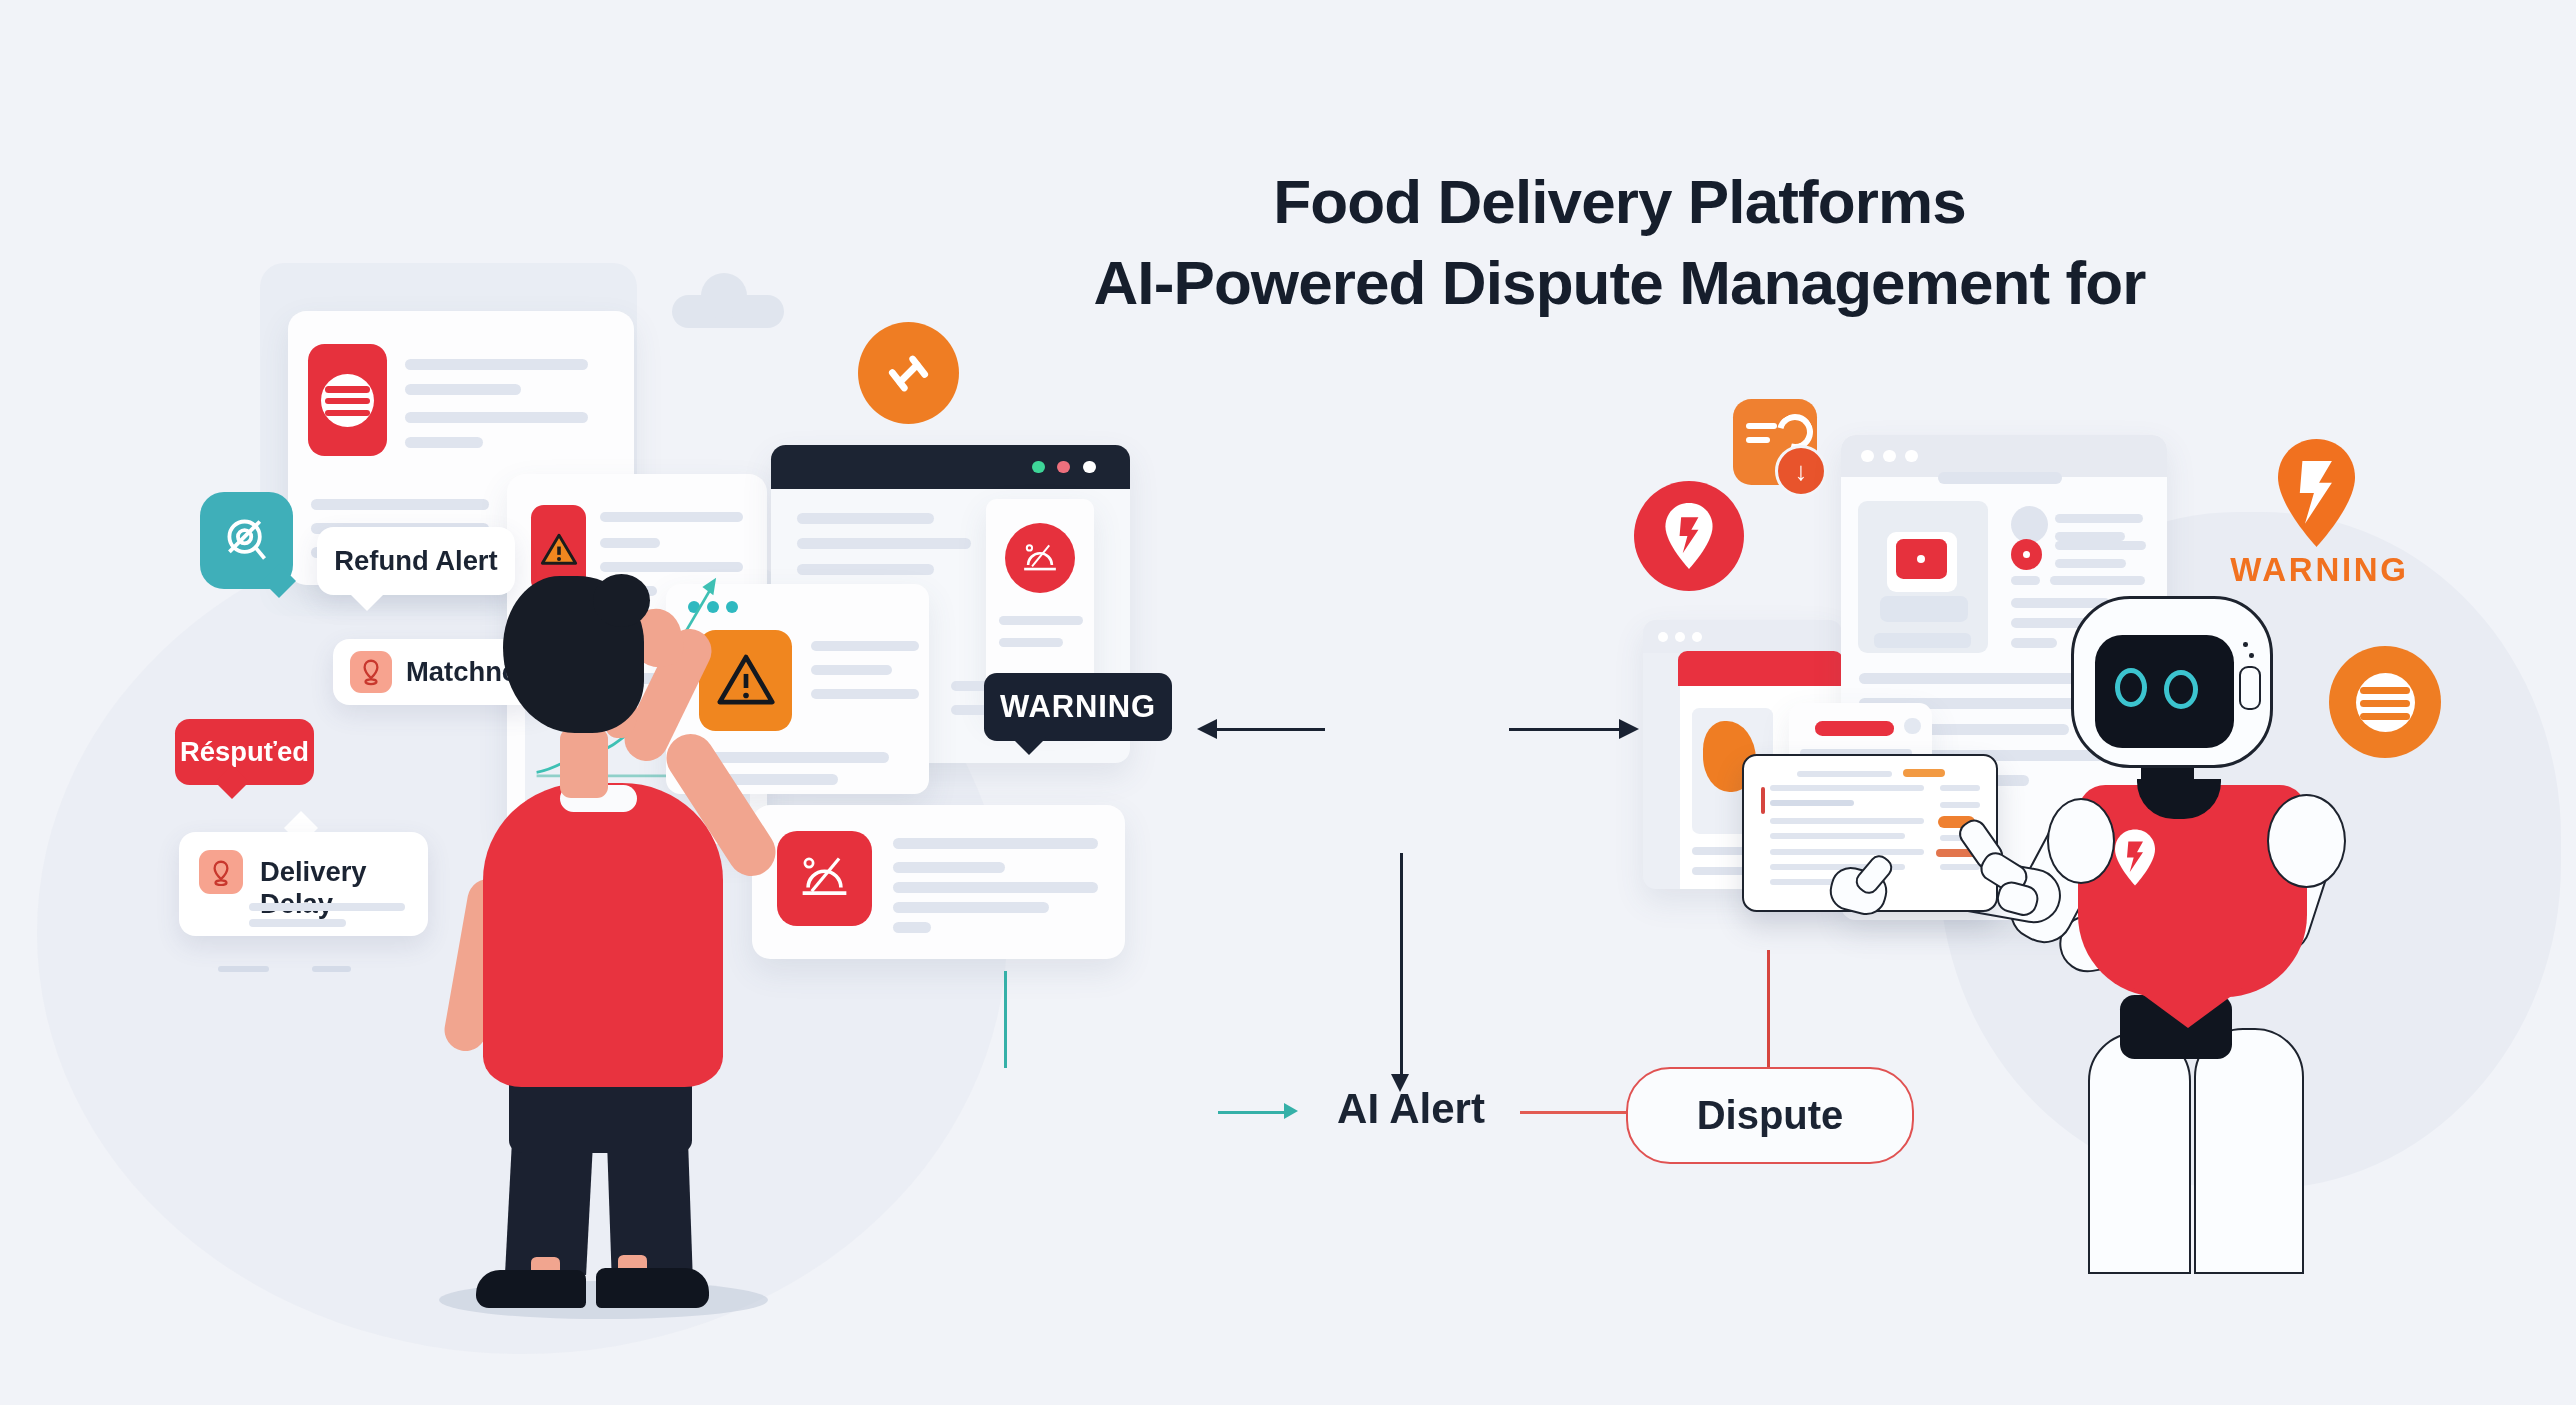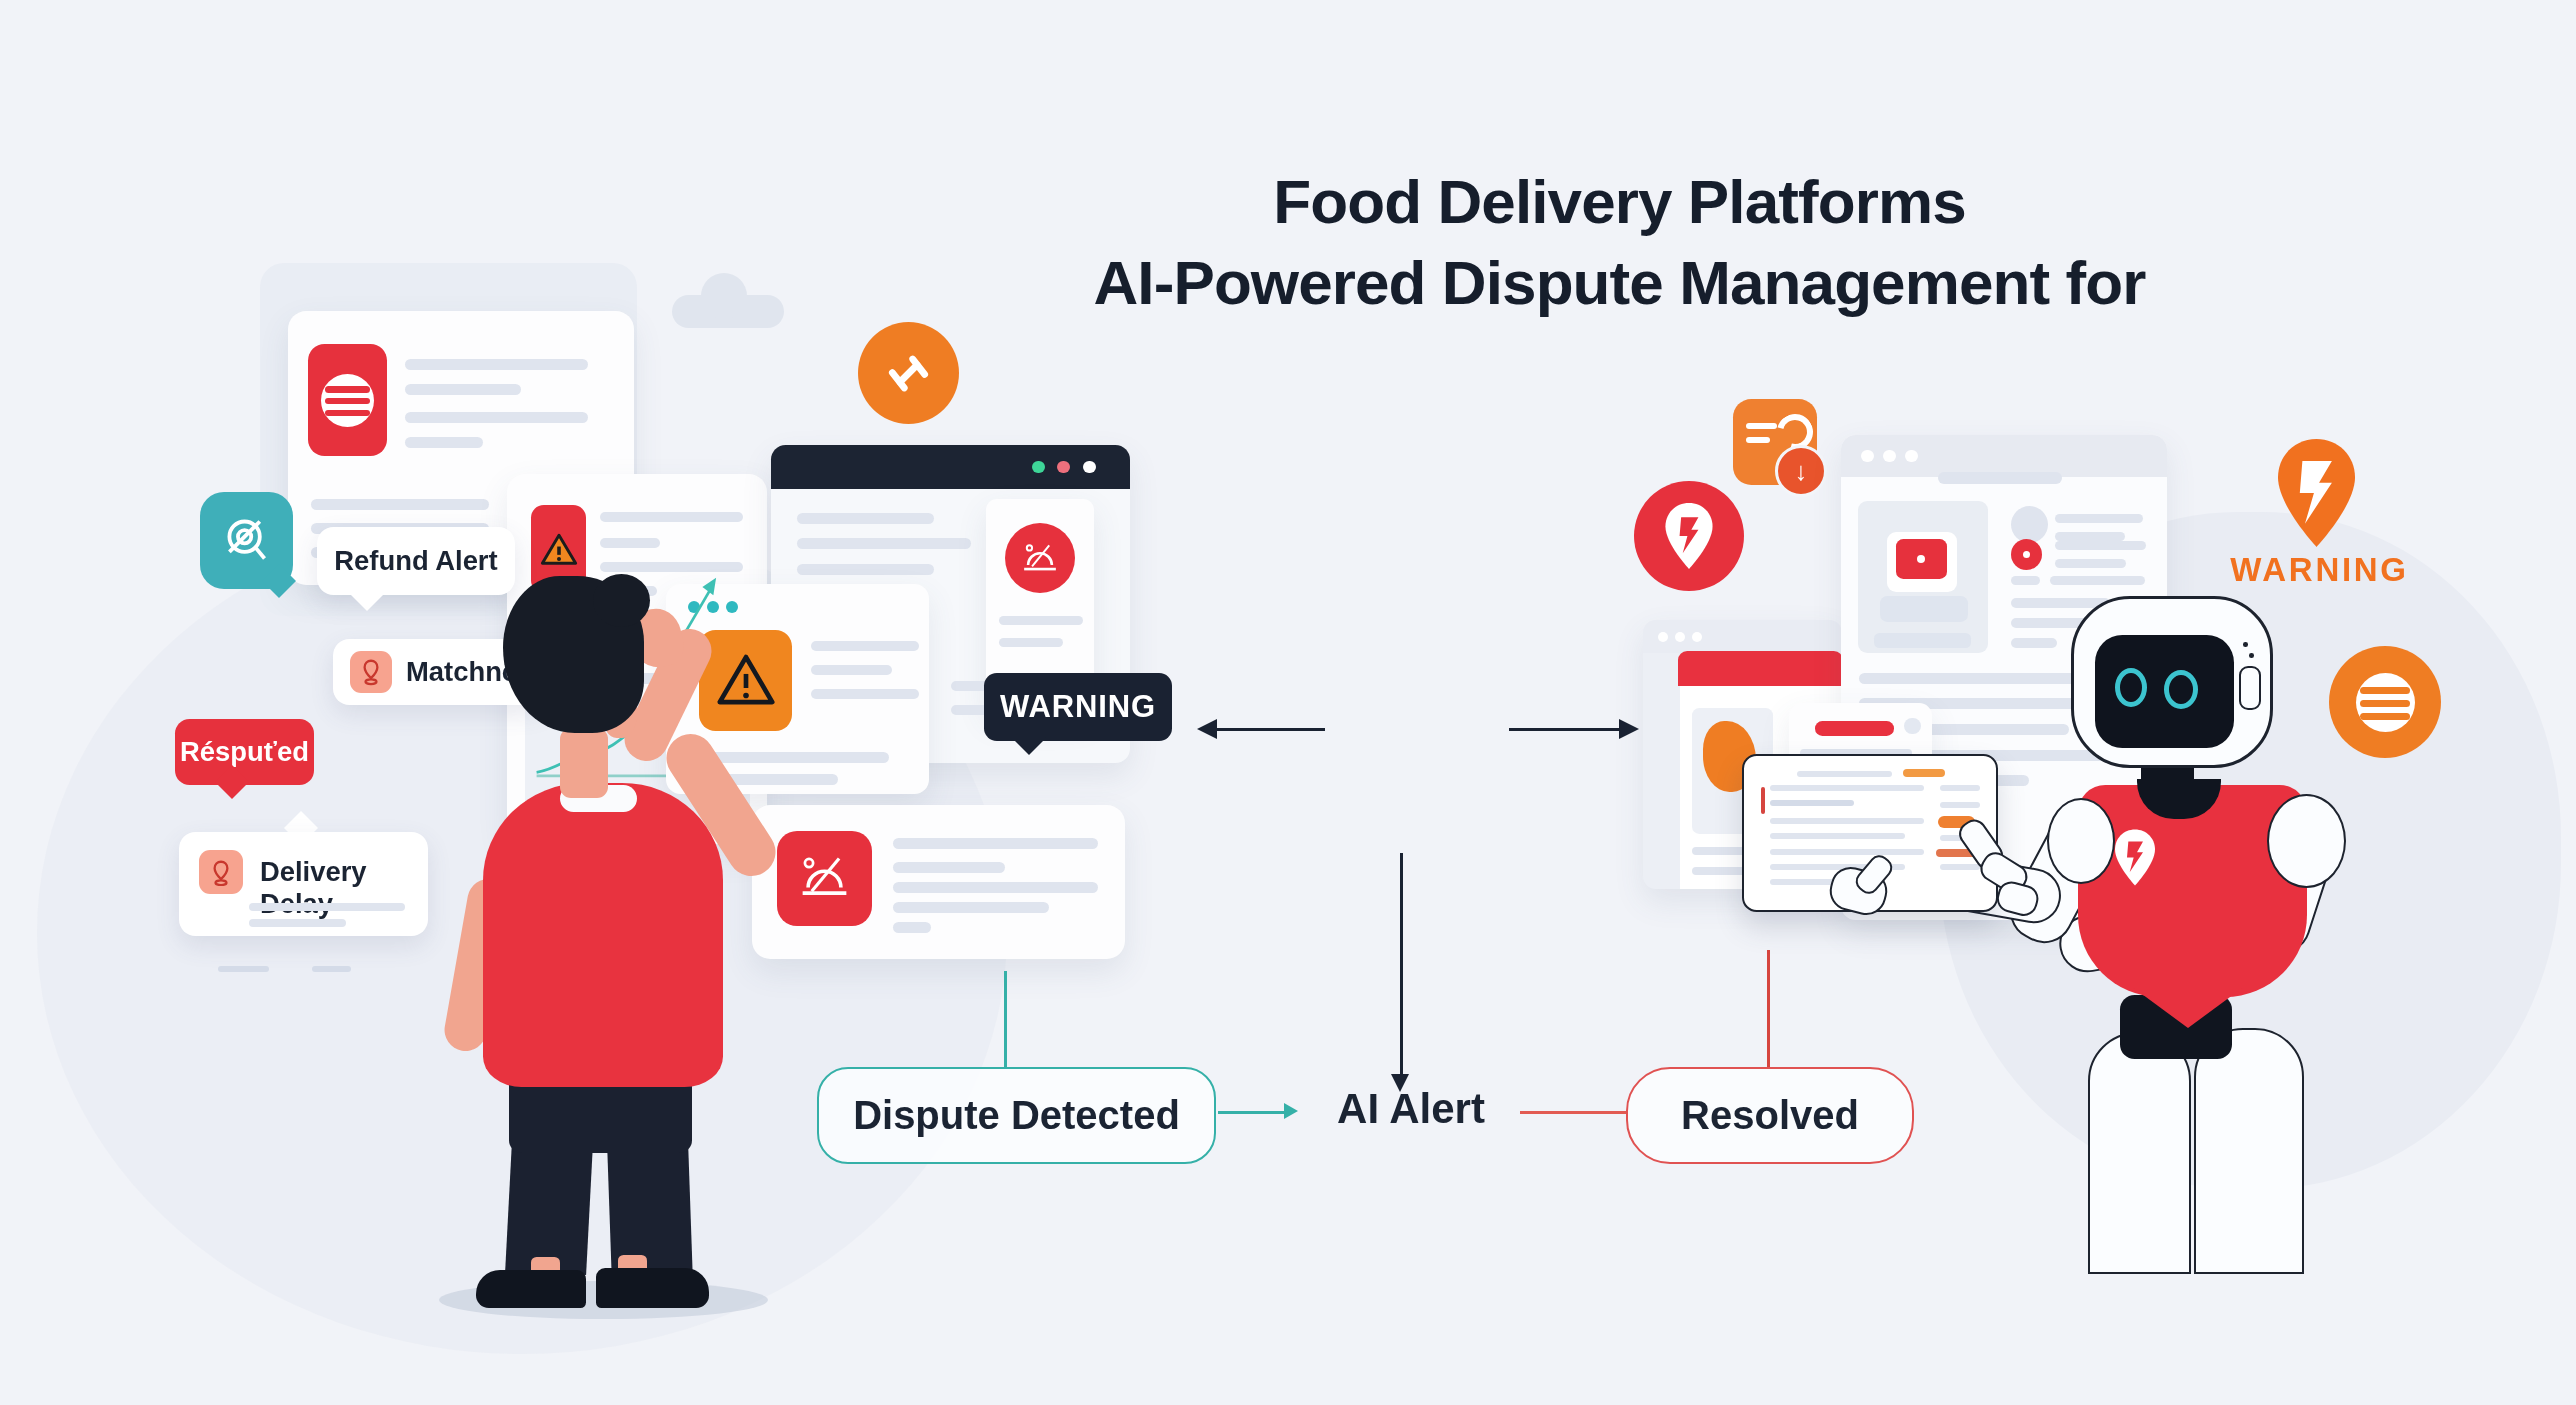--- a/index.html
+++ b/index.html
@@ -229,31 +229,28 @@
   <div class="abs" style="left:1187px;top:719px;width:0;height:0;border:10px solid transparent;border-right:20px solid #1a2232;"></div>
 
 
   <div class="abs" style="left:1509px;top:728px;width:112px;height:2.7px;background:#1a2232;"></div>
   <div class="abs" style="left:1619px;top:719px;width:0;height:0;border:10px solid transparent;border-left:20px solid #1a2232;"></div>
 
   <div class="abs" style="left:1400px;top:853px;width:2.7px;height:223px;background:#1a2232;"></div>
   <div class="abs" style="left:1391px;top:1074px;width:0;height:0;border:9.1px solid transparent;border-top:18.3px solid #1a2232;"></div>
 
   <div class="abs" style="left:1004px;top:971px;width:2.7px;height:97px;background:#35b0a8;"></div>
-  <div class="flowbox" style="left:817px;top:1067px;width:395px;height:93px;border:2.7px solid #35b0a8;border-radius:31px;">
-    <span>Dispute Detected</span>
-  </div>
   <div class="abs" style="left:1218px;top:1111px;width:68px;height:2.7px;background:#35b0a8;"></div>
   <div class="abs" style="left:1284px;top:1103px;width:0;height:0;border:8.2px solid transparent;border-left:14.6px solid #35b0a8;"></div>
   <div class="abs" style="left:1315px;top:1085px;width:192px;text-align:center;font-weight:700;font-size:42px;color:#1b2433;">
     <span>AI Alert</span>
   </div>
   <div class="abs" style="left:1520px;top:1111px;width:106px;height:2.7px;background:#e25b53;"></div>
   <div class="flowbox" style="left:1626px;top:1067px;width:284px;height:93px;border:2.7px solid #e05252;border-radius:44px;">
-    <span>Resolved</span>
+    <span>Dispute</span>
   </div>
   <div class="abs" style="left:1767px;top:950px;width:2.7px;height:117px;background:#d6453f;"></div>
 
   <div class="icbox" style="left:1634px;top:481px;width:110px;height:110px;border-radius:50%;background:#e6313d;">
     <svg width="48" height="66" viewBox="0 0 60 84">
         <path d="M30 0C13 0 0 13 0 30c0 22 30 54 30 54s30-32 30-54C60 13 47 0 30 0z" fill="#fff"></path>
         <path d="M20 18h22l-9 16h9L22 64l6-22h-10z" fill="#e6313d"></path>
       </svg>
   </div>
 

